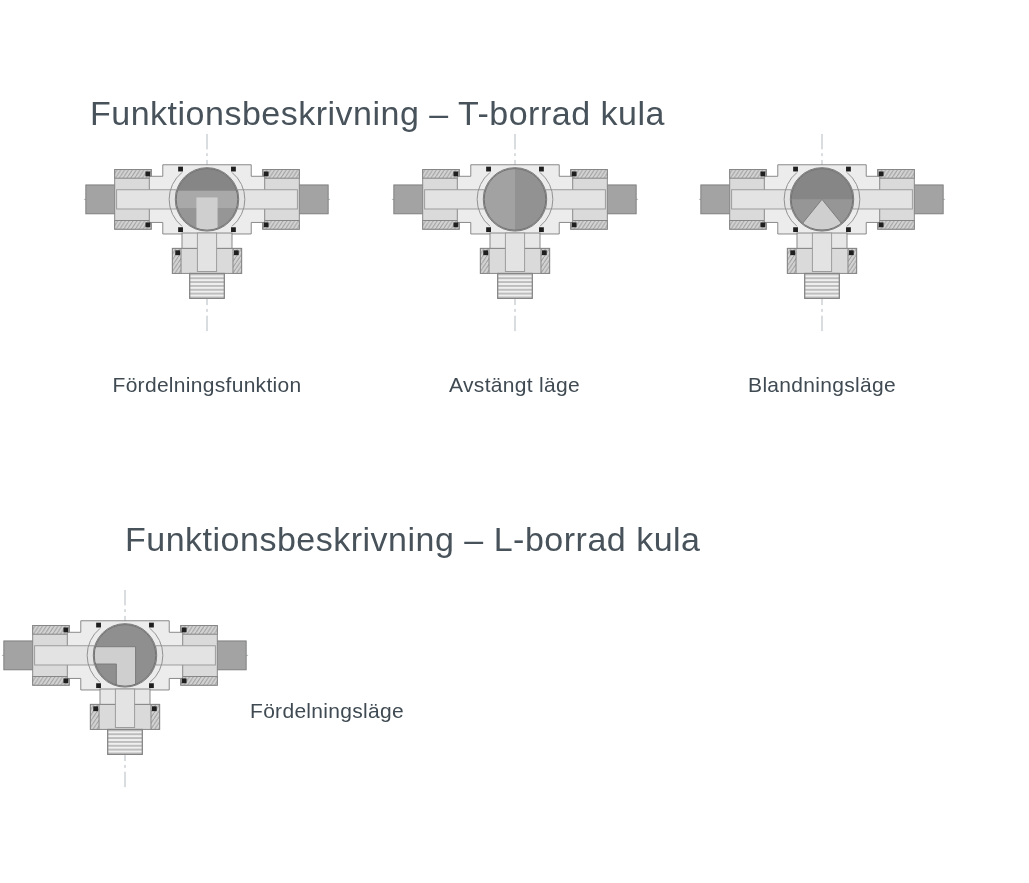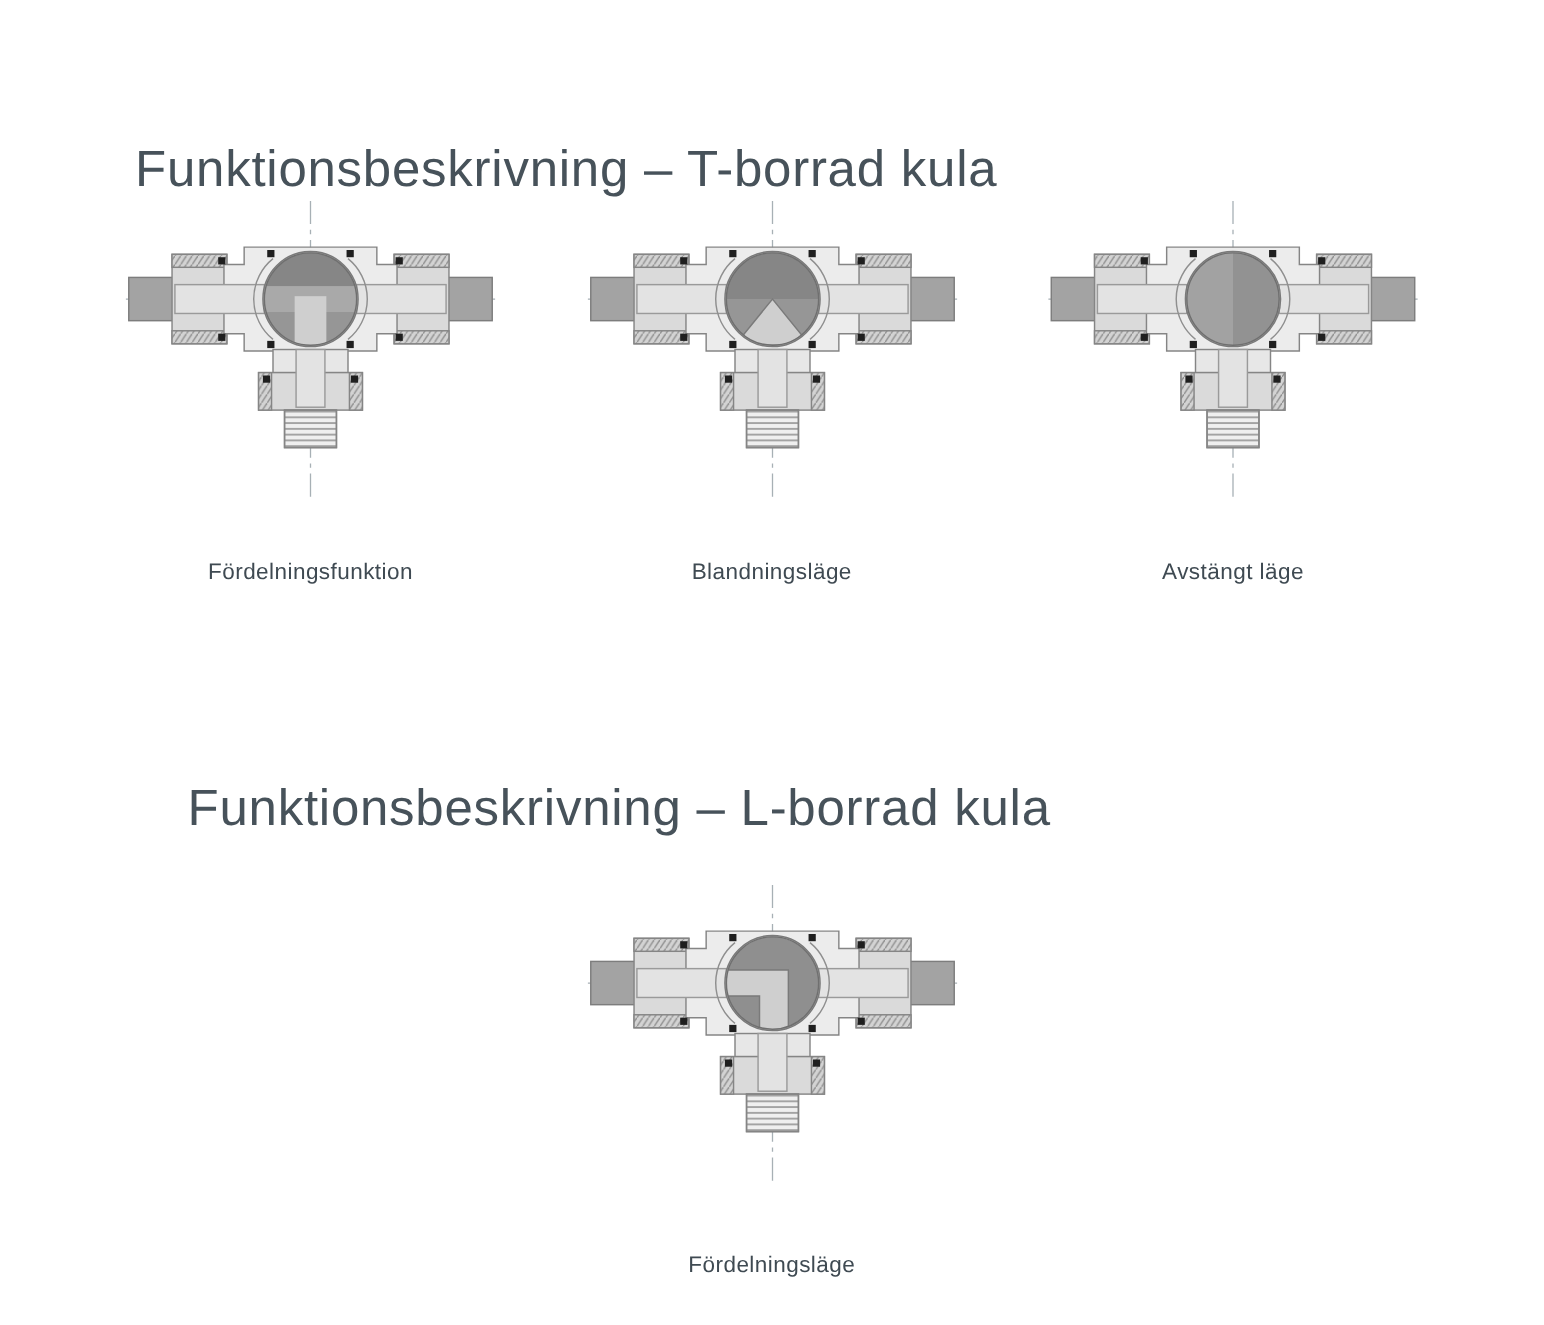--- a/index.html
+++ b/index.html
@@ -45,31 +45,31 @@
     display: flex;
     flex-direction: column;
     align-items: center;
   }
   .figure-single {
     position: absolute;
     left: 0;
     top: 586px;
     width: 1029px;
     display: flex;
-    flex-direction: column;
+    flex-direction: row;
     align-items: center;
   }
   svg.valve {
     width: 250px;
     height: 207px;
     display: block;
   }
   .caption {
     margin-top: 36px;
-    font-size: 15px;
+    font-size: 21px;
     font-weight: 300;
     color: #3f4a52;
     text-align: center;
     letter-spacing: 0.3px;
     white-space: nowrap;
   }
   .figure-single .caption { margin-top: 42px; }
   .defs-holder { position: absolute; width: 0; height: 0; overflow: hidden; }
 </style>
 </head>
@@ -155,42 +155,42 @@
         </g>
       </svg>
       <div class="caption">Fördelningsfunktion</div>
     </div>
 
     <div class="figure">
       <svg class="valve" viewBox="0 0 260 215" role="img">
         <use href="#valve-body"></use>
         <g>
           <g clip-path="url(#ball-clip)">
+            <circle cx="130" cy="72" r="32" fill="#a2a2a2"></circle>
+            <path d="M130 40 a32 32 0 0 1 0 64 Z" fill="#929292"></path>
+          </g>
+          <circle cx="130" cy="72" r="32" fill="none" stroke="#6f6f6f"></circle>
+        </g>
+      </svg>
+      <div class="caption">Avstängt läge</div>
+    </div>
+
+    <div class="figure">
+      <svg class="valve" viewBox="0 0 260 215" role="img">
+        <use href="#valve-body"></use>
+        <g>
+          <g clip-path="url(#ball-clip)">
             <circle cx="130" cy="72" r="32" fill="#969696"></circle>
             <path d="M98 72 a32 32 0 0 1 64 0 Z" fill="#868686"></path>
             <path d="M104 104 L156 104 L130 72 Z" fill="#cfcfcf" stroke="#7a7a7a"></path>
           </g>
           <circle cx="130" cy="72" r="32" fill="none" stroke="#6f6f6f"></circle>
         </g>
       </svg>
       <div class="caption">Blandningsläge</div>
-    </div>
-
-    <div class="figure">
-      <svg class="valve" viewBox="0 0 260 215" role="img">
-        <use href="#valve-body"></use>
-        <g>
-          <g clip-path="url(#ball-clip)">
-            <circle cx="130" cy="72" r="32" fill="#a2a2a2"></circle>
-            <path d="M130 40 a32 32 0 0 1 0 64 Z" fill="#929292"></path>
-          </g>
-          <circle cx="130" cy="72" r="32" fill="none" stroke="#6f6f6f"></circle>
-        </g>
-      </svg>
-      <div class="caption">Avstängt läge</div>
     </div>
 
   </div>
 
   <h1 class="section-title" id="title-l">Funktionsbeskrivning – L-borrad kula</h1>
 
   <div class="figure-single">
     <svg class="valve" viewBox="0 0 260 215" role="img">
       <use href="#valve-body"></use>
       <g>

